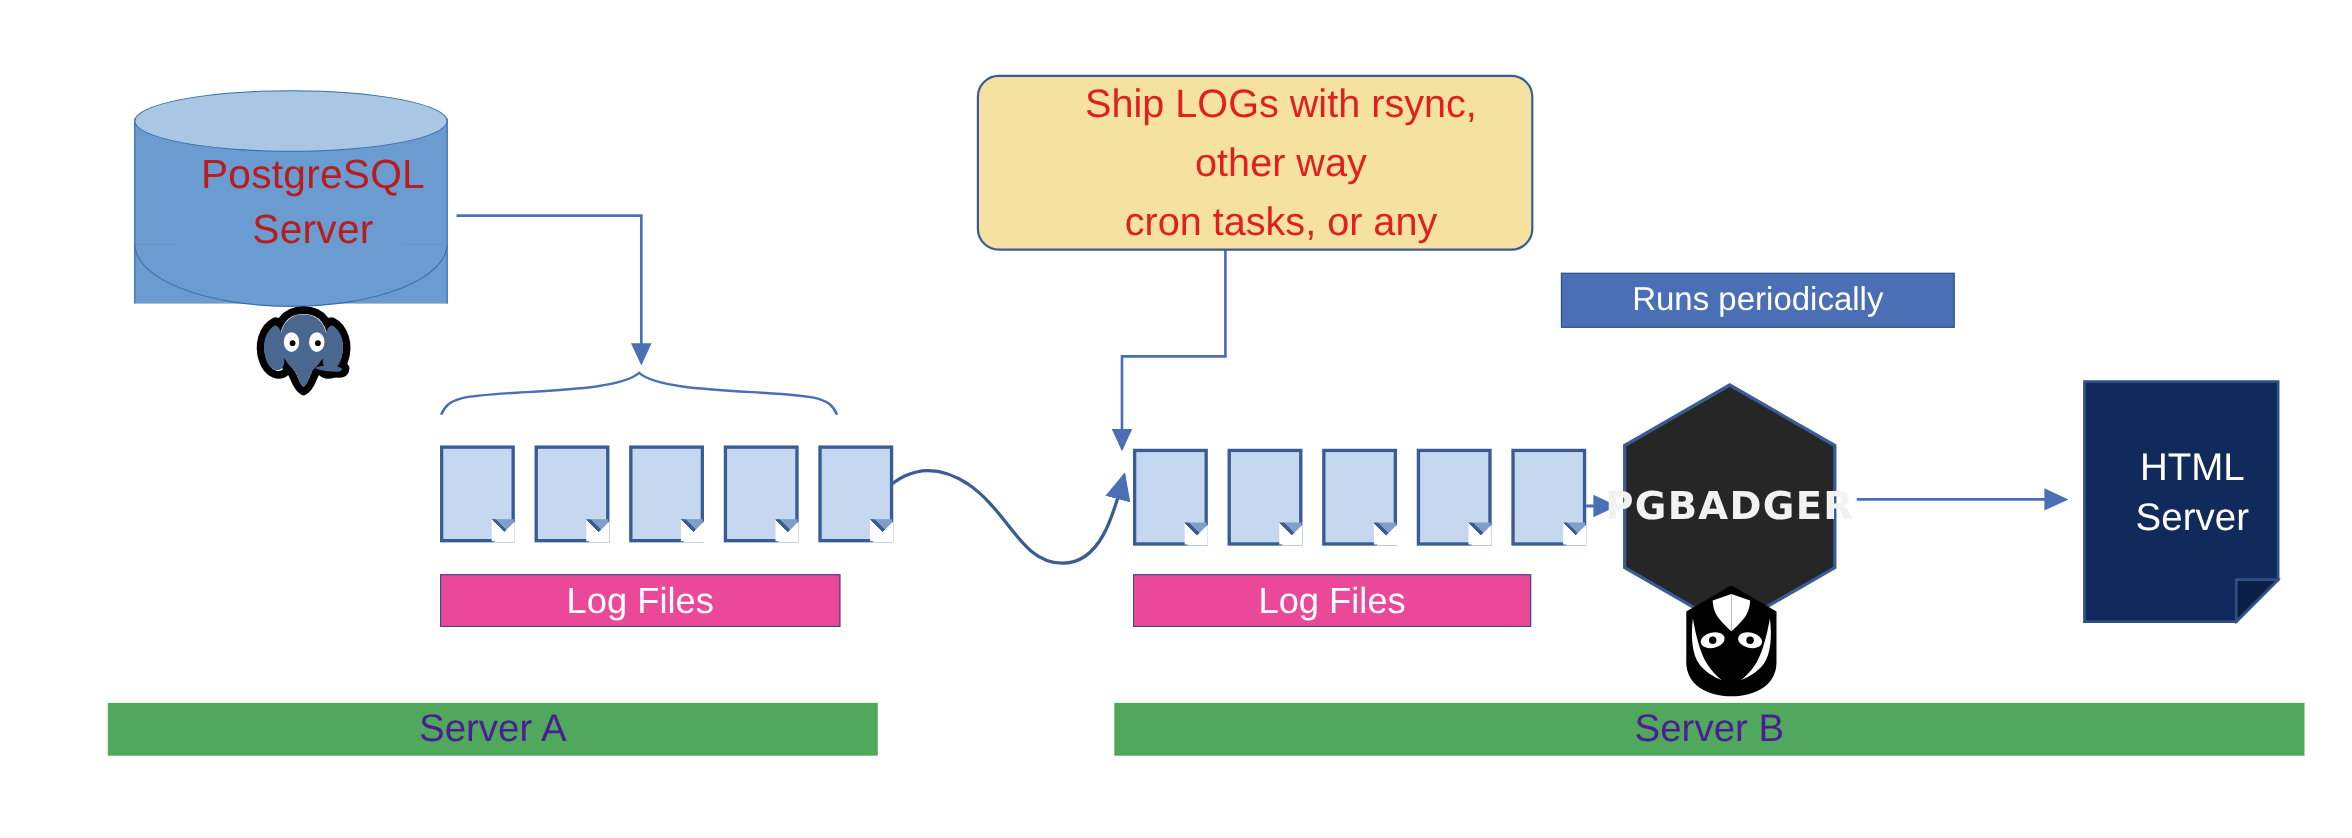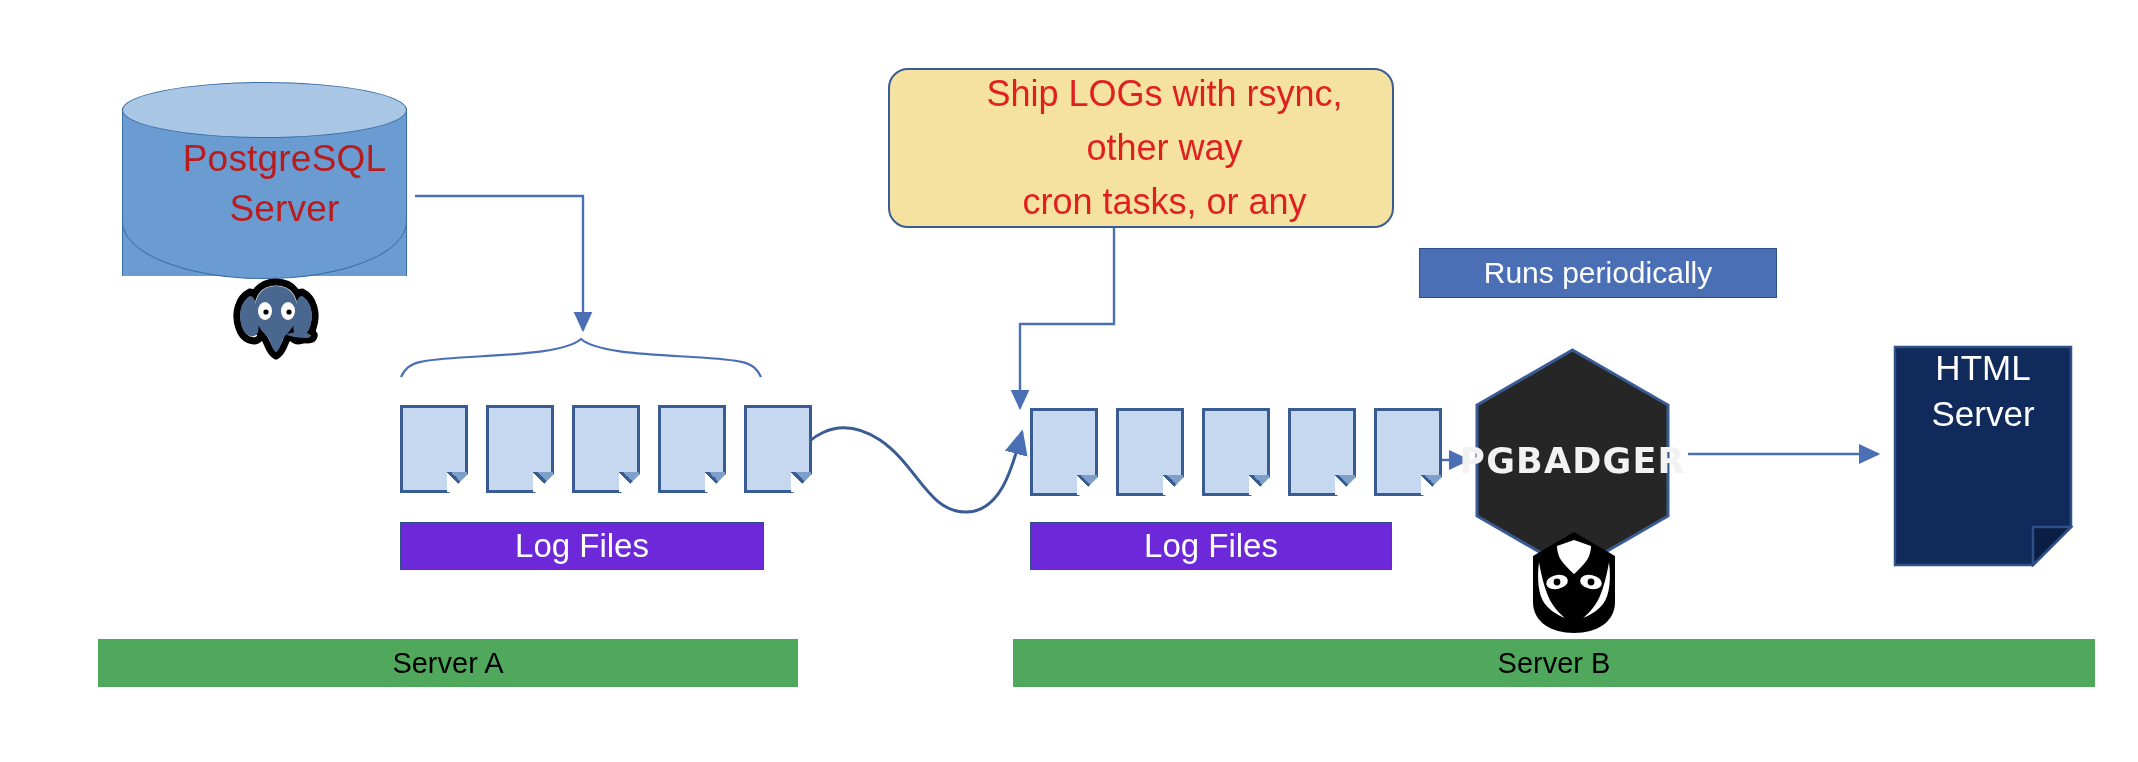--- a/index.html
+++ b/index.html
@@ -67,51 +67,51 @@
   }
   .doc::before{
     content:"";position:absolute;right:-2px;bottom:-2px;width:20px;height:20px;
     background:linear-gradient(45deg,#ffffff 49%,#3a5c94 49%,#3a5c94 60%,#7e9fc9 60%);
   }
   .stack-a{left:400px;top:405px;}
   .stack-b{left:1030px;top:408px;}
 
   
   .logbar{
-    height:46px;background:#6d28d9;border:1px solid #2f4f87;
+    height:46px;background:#ec4899;border:1px solid #2f4f87;
     display:flex;align-items:center;justify-content:center;
   }
   .logbar span{color:#ffffff;font-size:33px;line-height:38px;}
   .logbar-a{left:400px;top:522px;width:362px;}
   .logbar-b{left:1030px;top:522px;width:360px;}
 
   
   .serverbar{
     height:48px;background:#4fa85c;
     display:flex;align-items:center;justify-content:center;
   }
-  .serverbar span{color:#000000;font-size:29px;line-height:40px;}
+  .serverbar span{color:#4c1d95;font-size:35px;line-height:40px;}
   .server-a{left:98px;top:639px;width:700px;}
   .server-b{left:1013px;top:639px;width:1082px;}
 
   
   .hex-wrap{left:1475px;top:348px;width:195px;height:225px;}
   .hex-label{
     position:absolute;left:0;top:0;width:195px;height:225px;
     display:flex;align-items:center;justify-content:center;
     color:#f2f2f2;font-size:35px;font-weight:bold;letter-spacing:1.2px;
     font-family:"DejaVu Sans",sans-serif;
   }
   .badger{left:1519px;top:530px;width:110px;height:105px;}
 
   
   .report{left:1893px;top:345px;width:180px;height:222px;}
   .report-text{
-    position:absolute;left:1px;top:0;width:178px;height:205px;
-    display:flex;flex-direction:column;align-items:center;justify-content:flex-start;
+    position:absolute;left:11px;top:0;width:178px;height:205px;
+    display:flex;flex-direction:column;align-items:center;justify-content:center;
     color:#ffffff;font-size:35px;line-height:46px;
   }
 </style>
 </head>
 <body>
 
 <div class="canvas">
 
   <svg class="layer">
     <defs>

